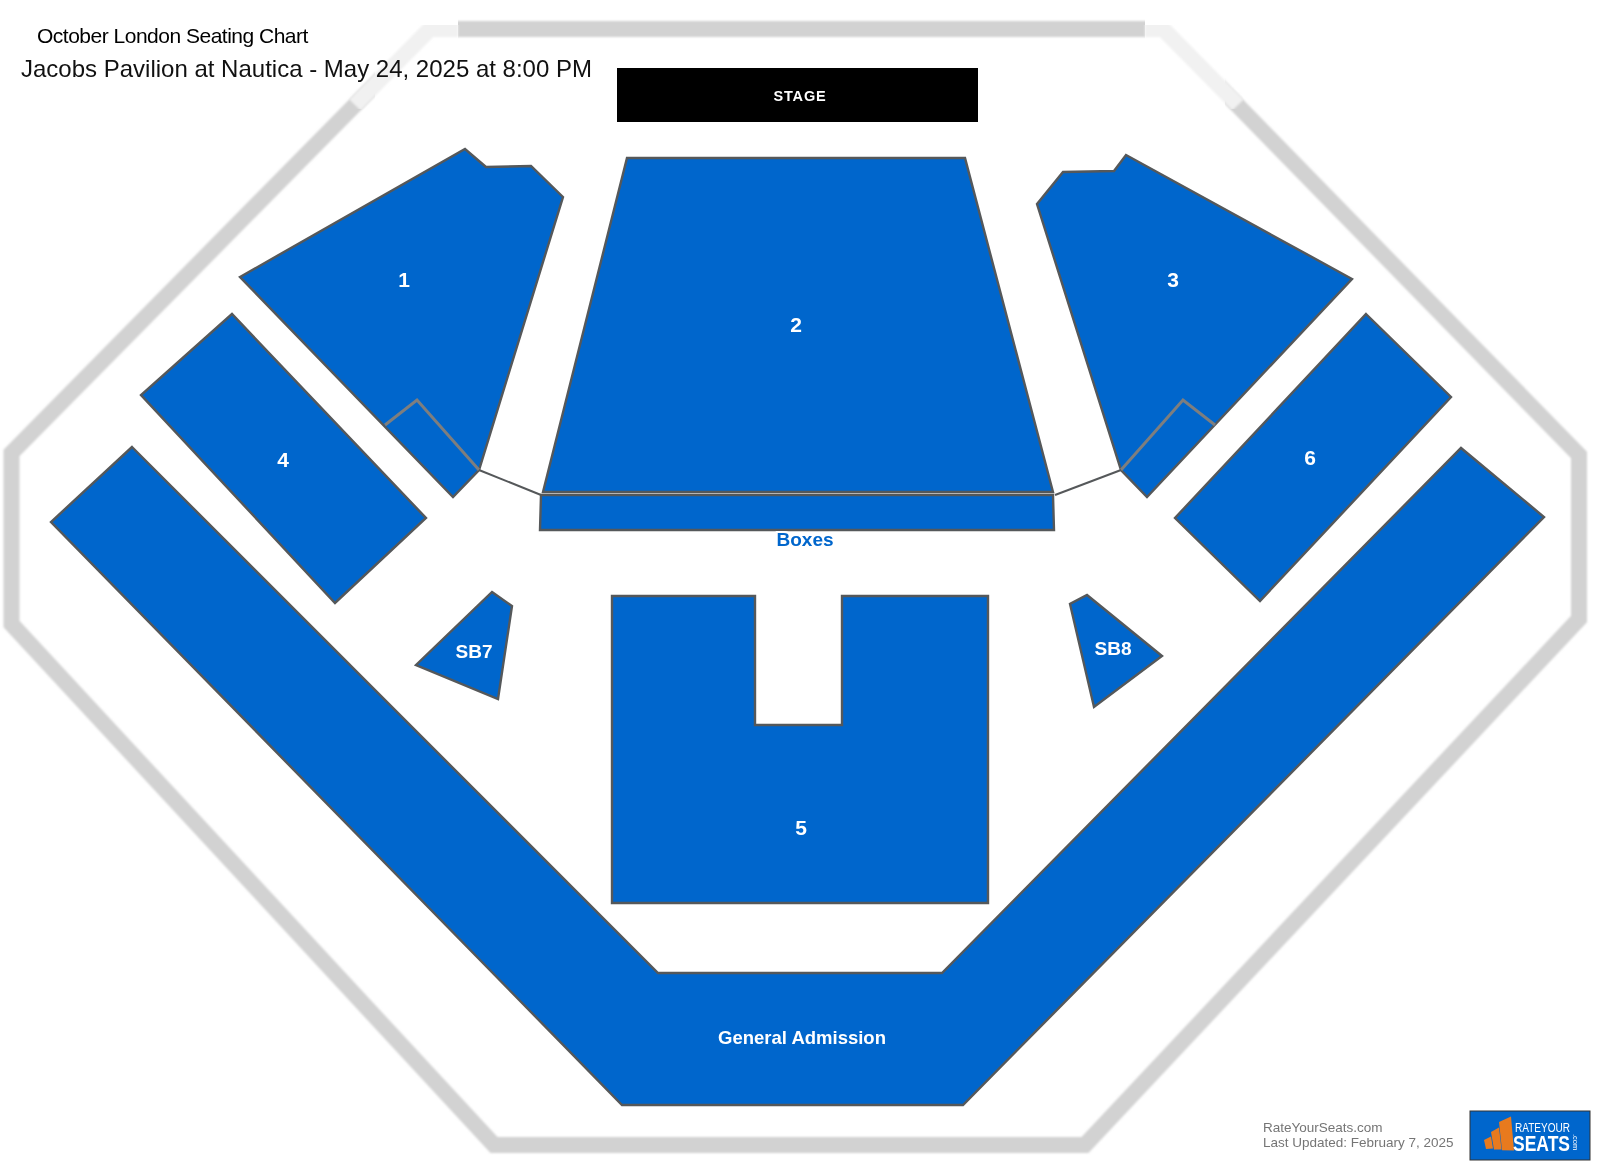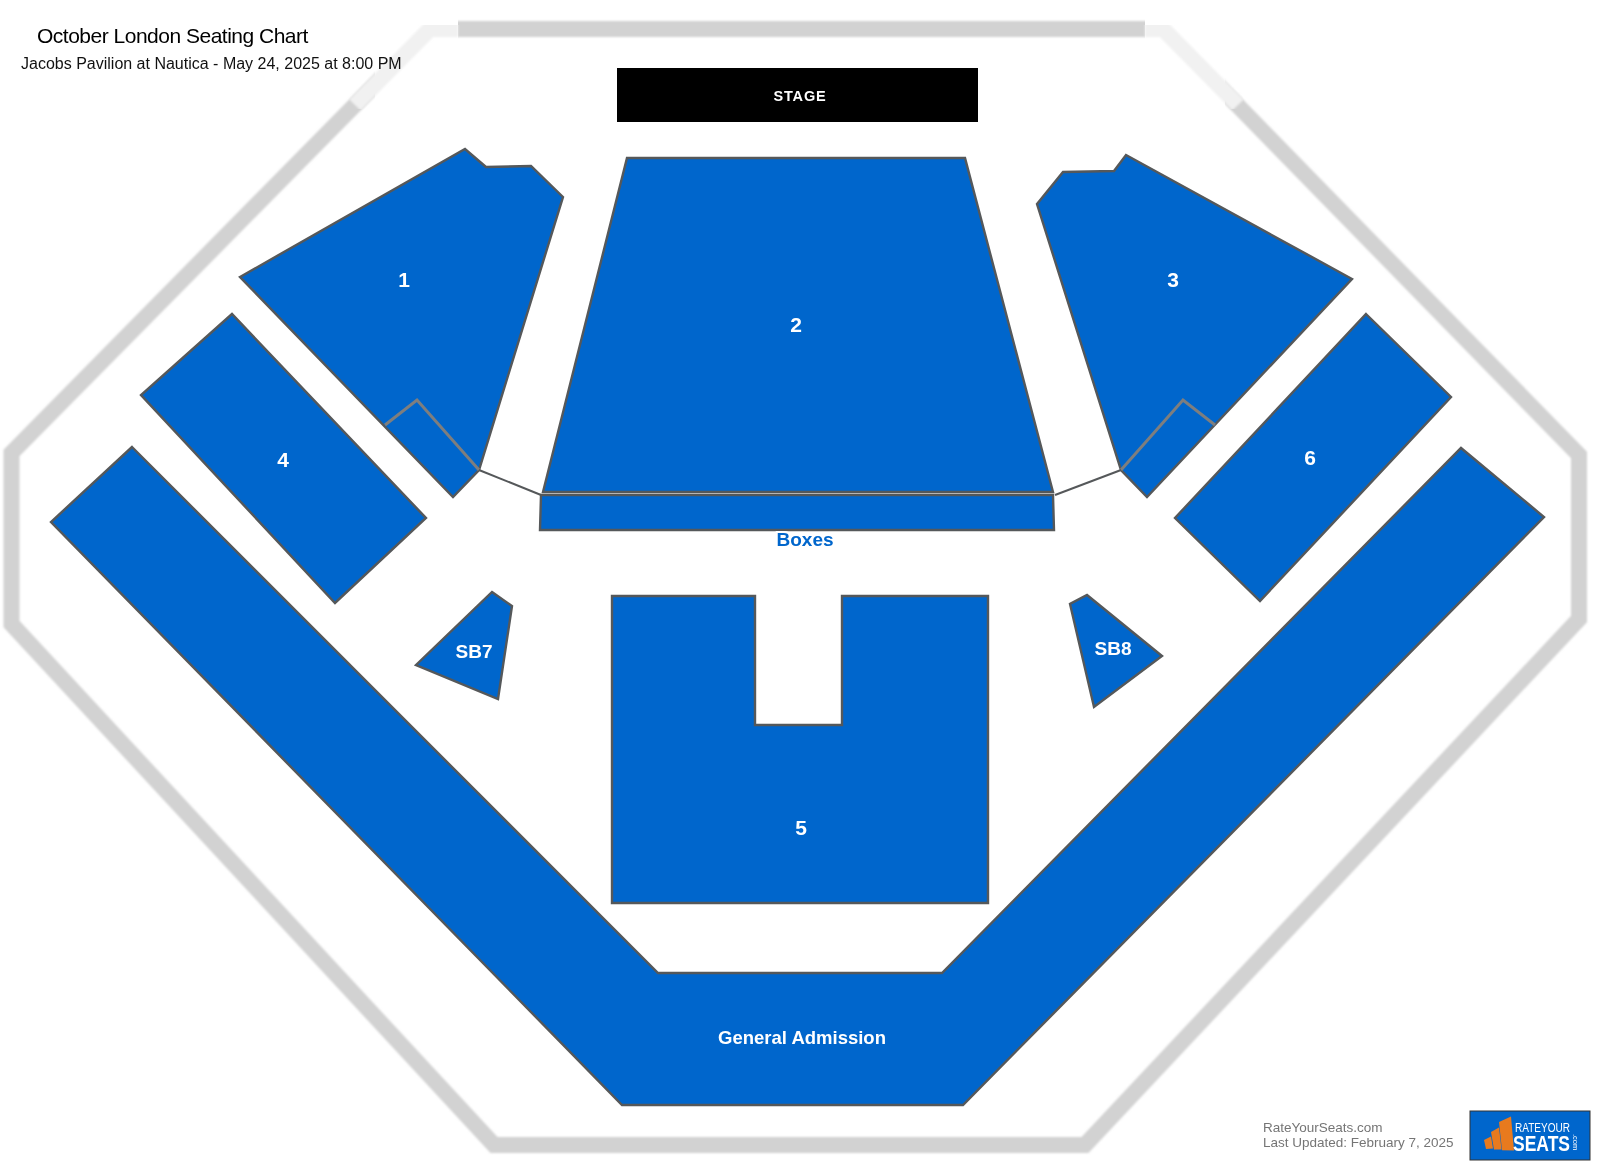--- a/index.html
+++ b/index.html
@@ -1,19 +1,19 @@
 <!DOCTYPE html>
 <html><head>
 <meta charset="utf-8">
 <style>
   html,body{margin:0;padding:0;background:#ffffff;}
   body{font-family:"Liberation Sans", sans-serif;}
   #wrap{position:relative;width:1600px;height:1171px;overflow:hidden;background:#fff;}
   #title{position:absolute;z-index:3;left:21px;top:24px;font-size:21px;font-weight:normal;color:#000;letter-spacing:-0.5px;margin-left:16px;}
-  #subtitle{position:absolute;z-index:3;left:21px;top:55px;font-size:16px;color:#111;}
+  #subtitle{position:absolute;z-index:3;left:21px;top:55px;font-size:24px;color:#111;}
 </style>
 </head>
 <body>
 <div id="wrap">
 
   <div id="title">October London Seating Chart</div>
 
   <div id="subtitle">Jacobs Pavilion at Nautica - May 24, 2025 at 8:00 PM</div>
   <svg width="1600" height="1171" viewBox="0 0 1600 1171" style="position:absolute;left:0;top:0;">
     <defs>

